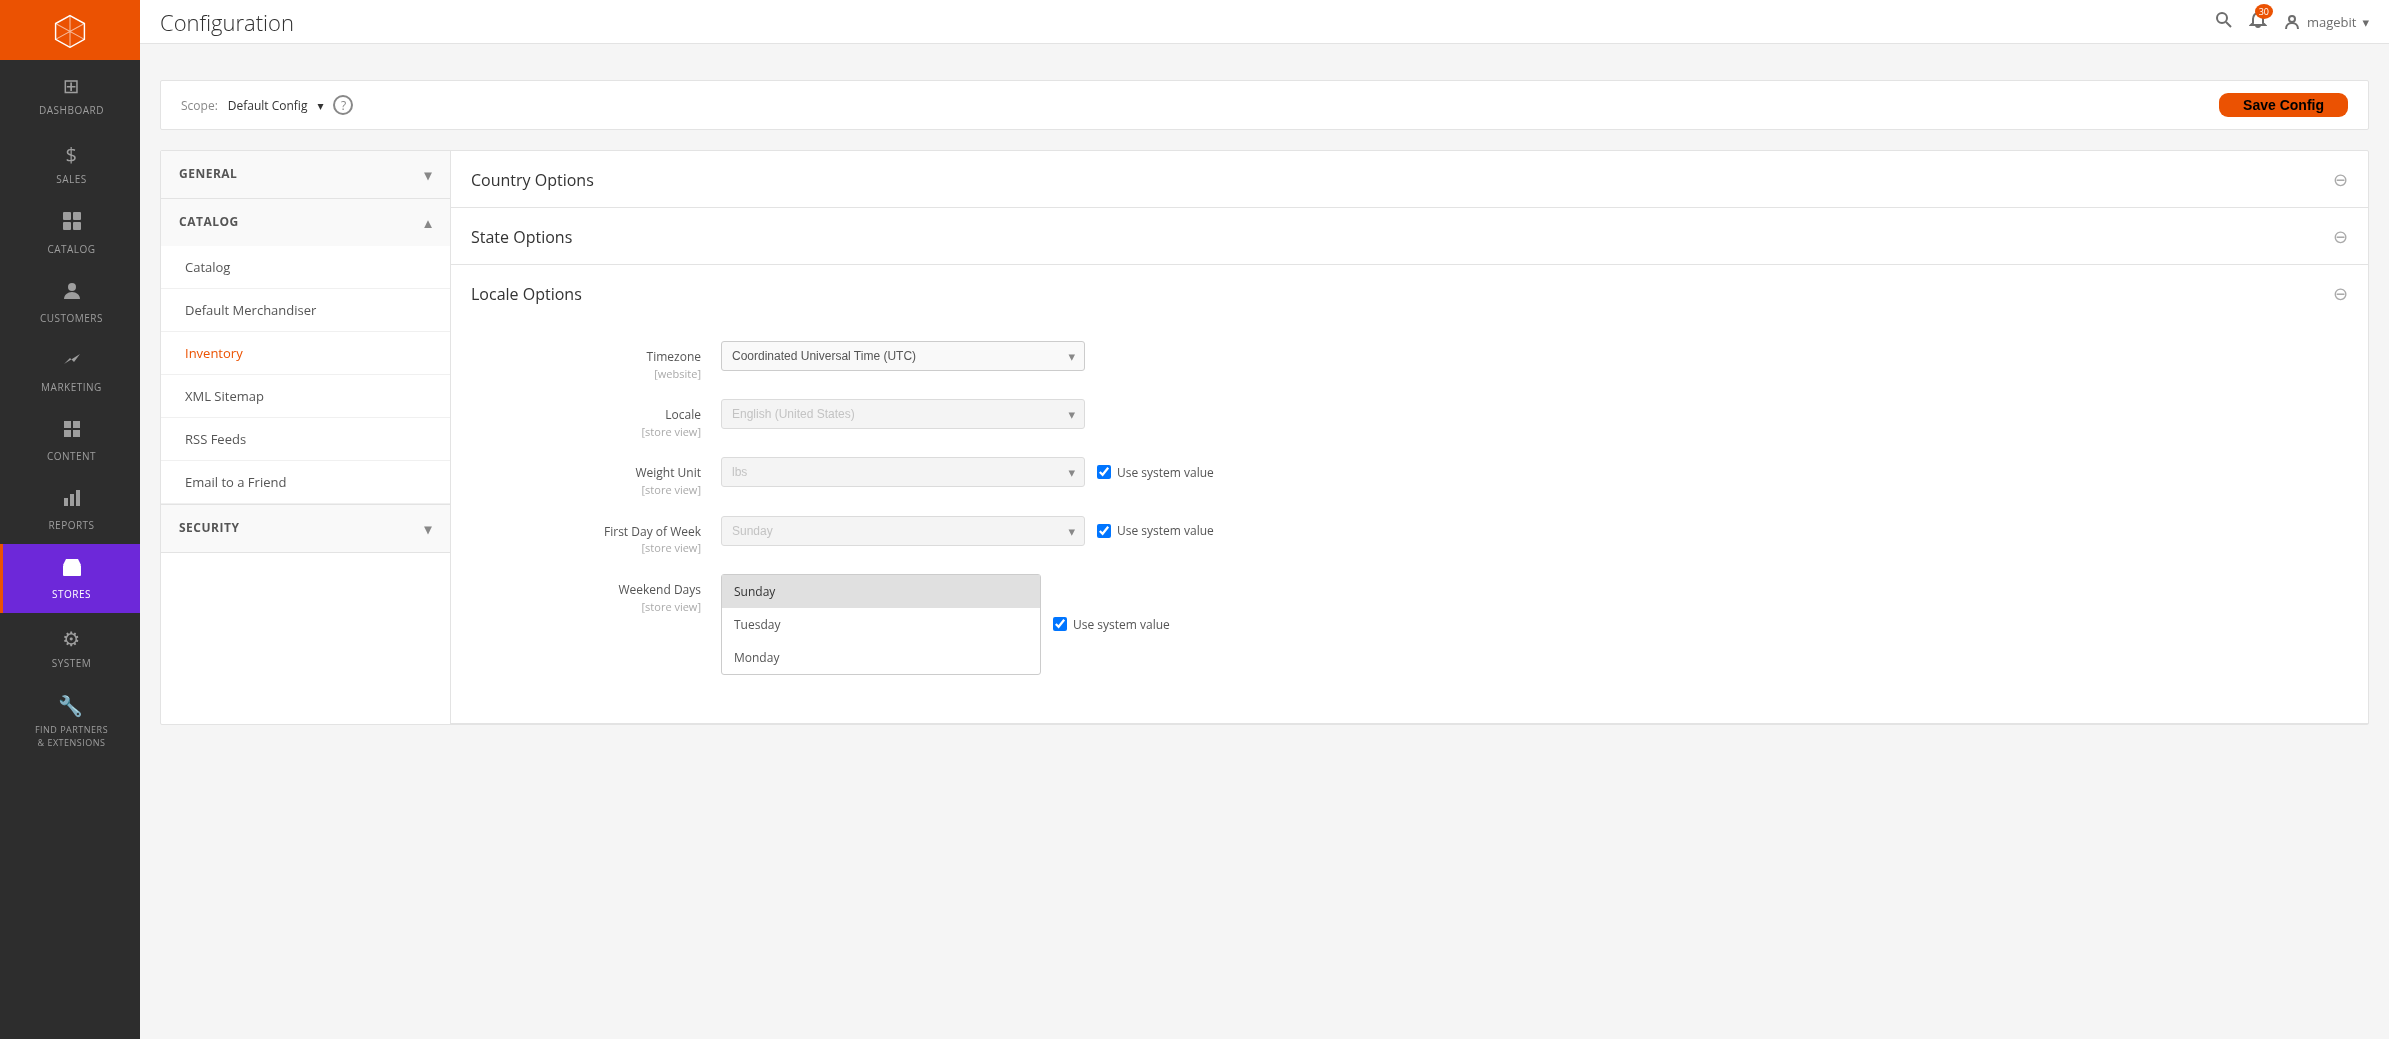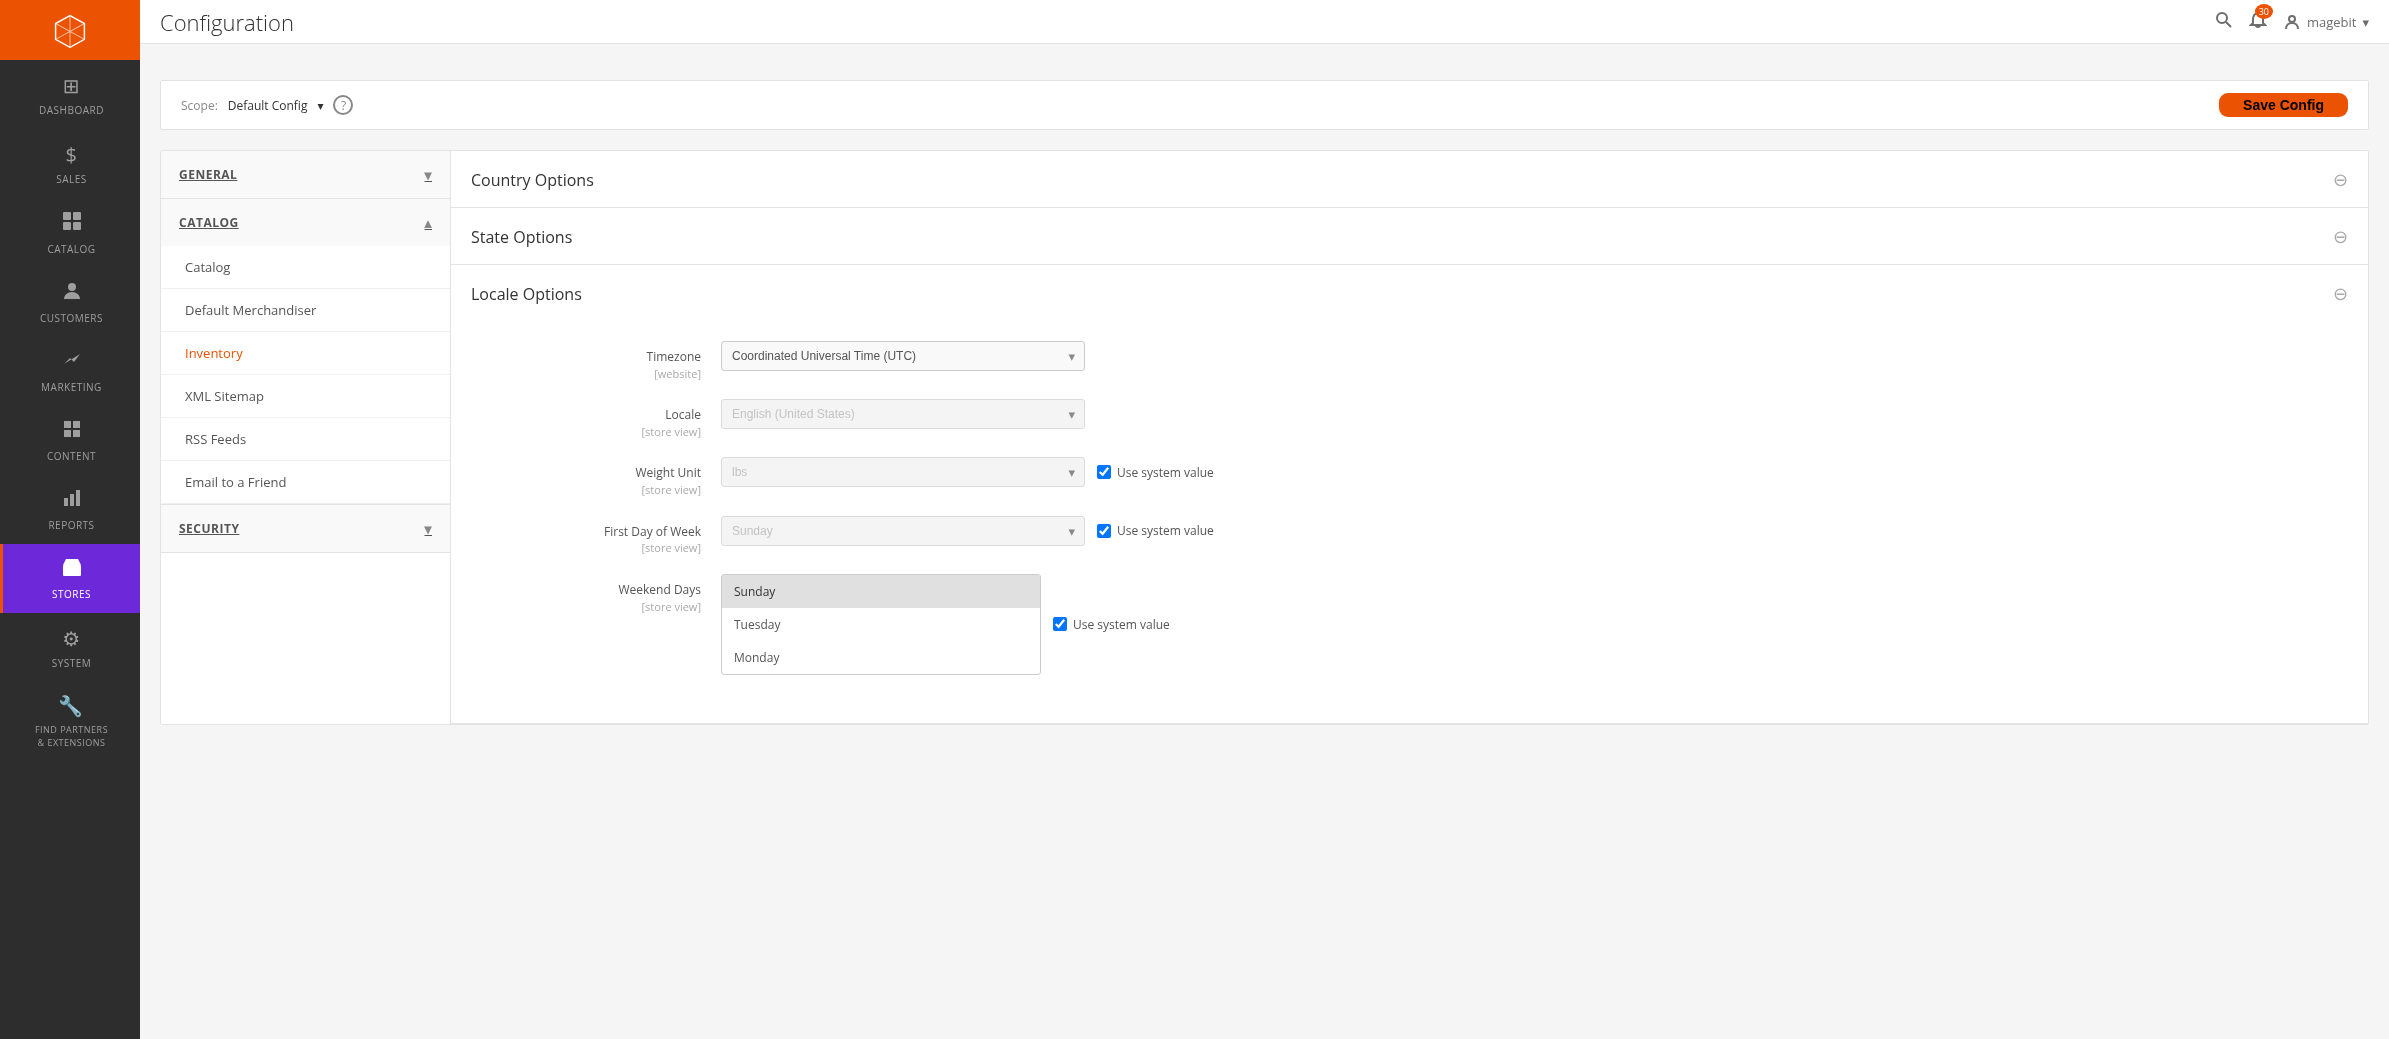--- a/index.html
+++ b/index.html
@@ -175,31 +175,30 @@
     .config-menu {
       width: 290px;
       min-width: 290px;
       border-right: 1px solid #e3e3e3;
     }
     .config-section {
       border-bottom: 1px solid #e3e3e3;
     }
     .config-section-header {
       display: flex;
-      align-items: center;
+      align-items: flex-start;
       justify-content: space-between;
       padding: 14px 18px;
       cursor: pointer;
       font-size: 12px;
       font-weight: 700;
       text-transform: uppercase;
       color: #555;
       letter-spacing: 0.5px;
       background: #f9f9f9;
-      text-decoration: underline;
     }
     .config-section-header .chevron {
       color: #888;
       font-size: 14px;
     }
     .config-section-body {
       background: #fff;
     }
     .config-menu-item {
       padding: 12px 24px;

